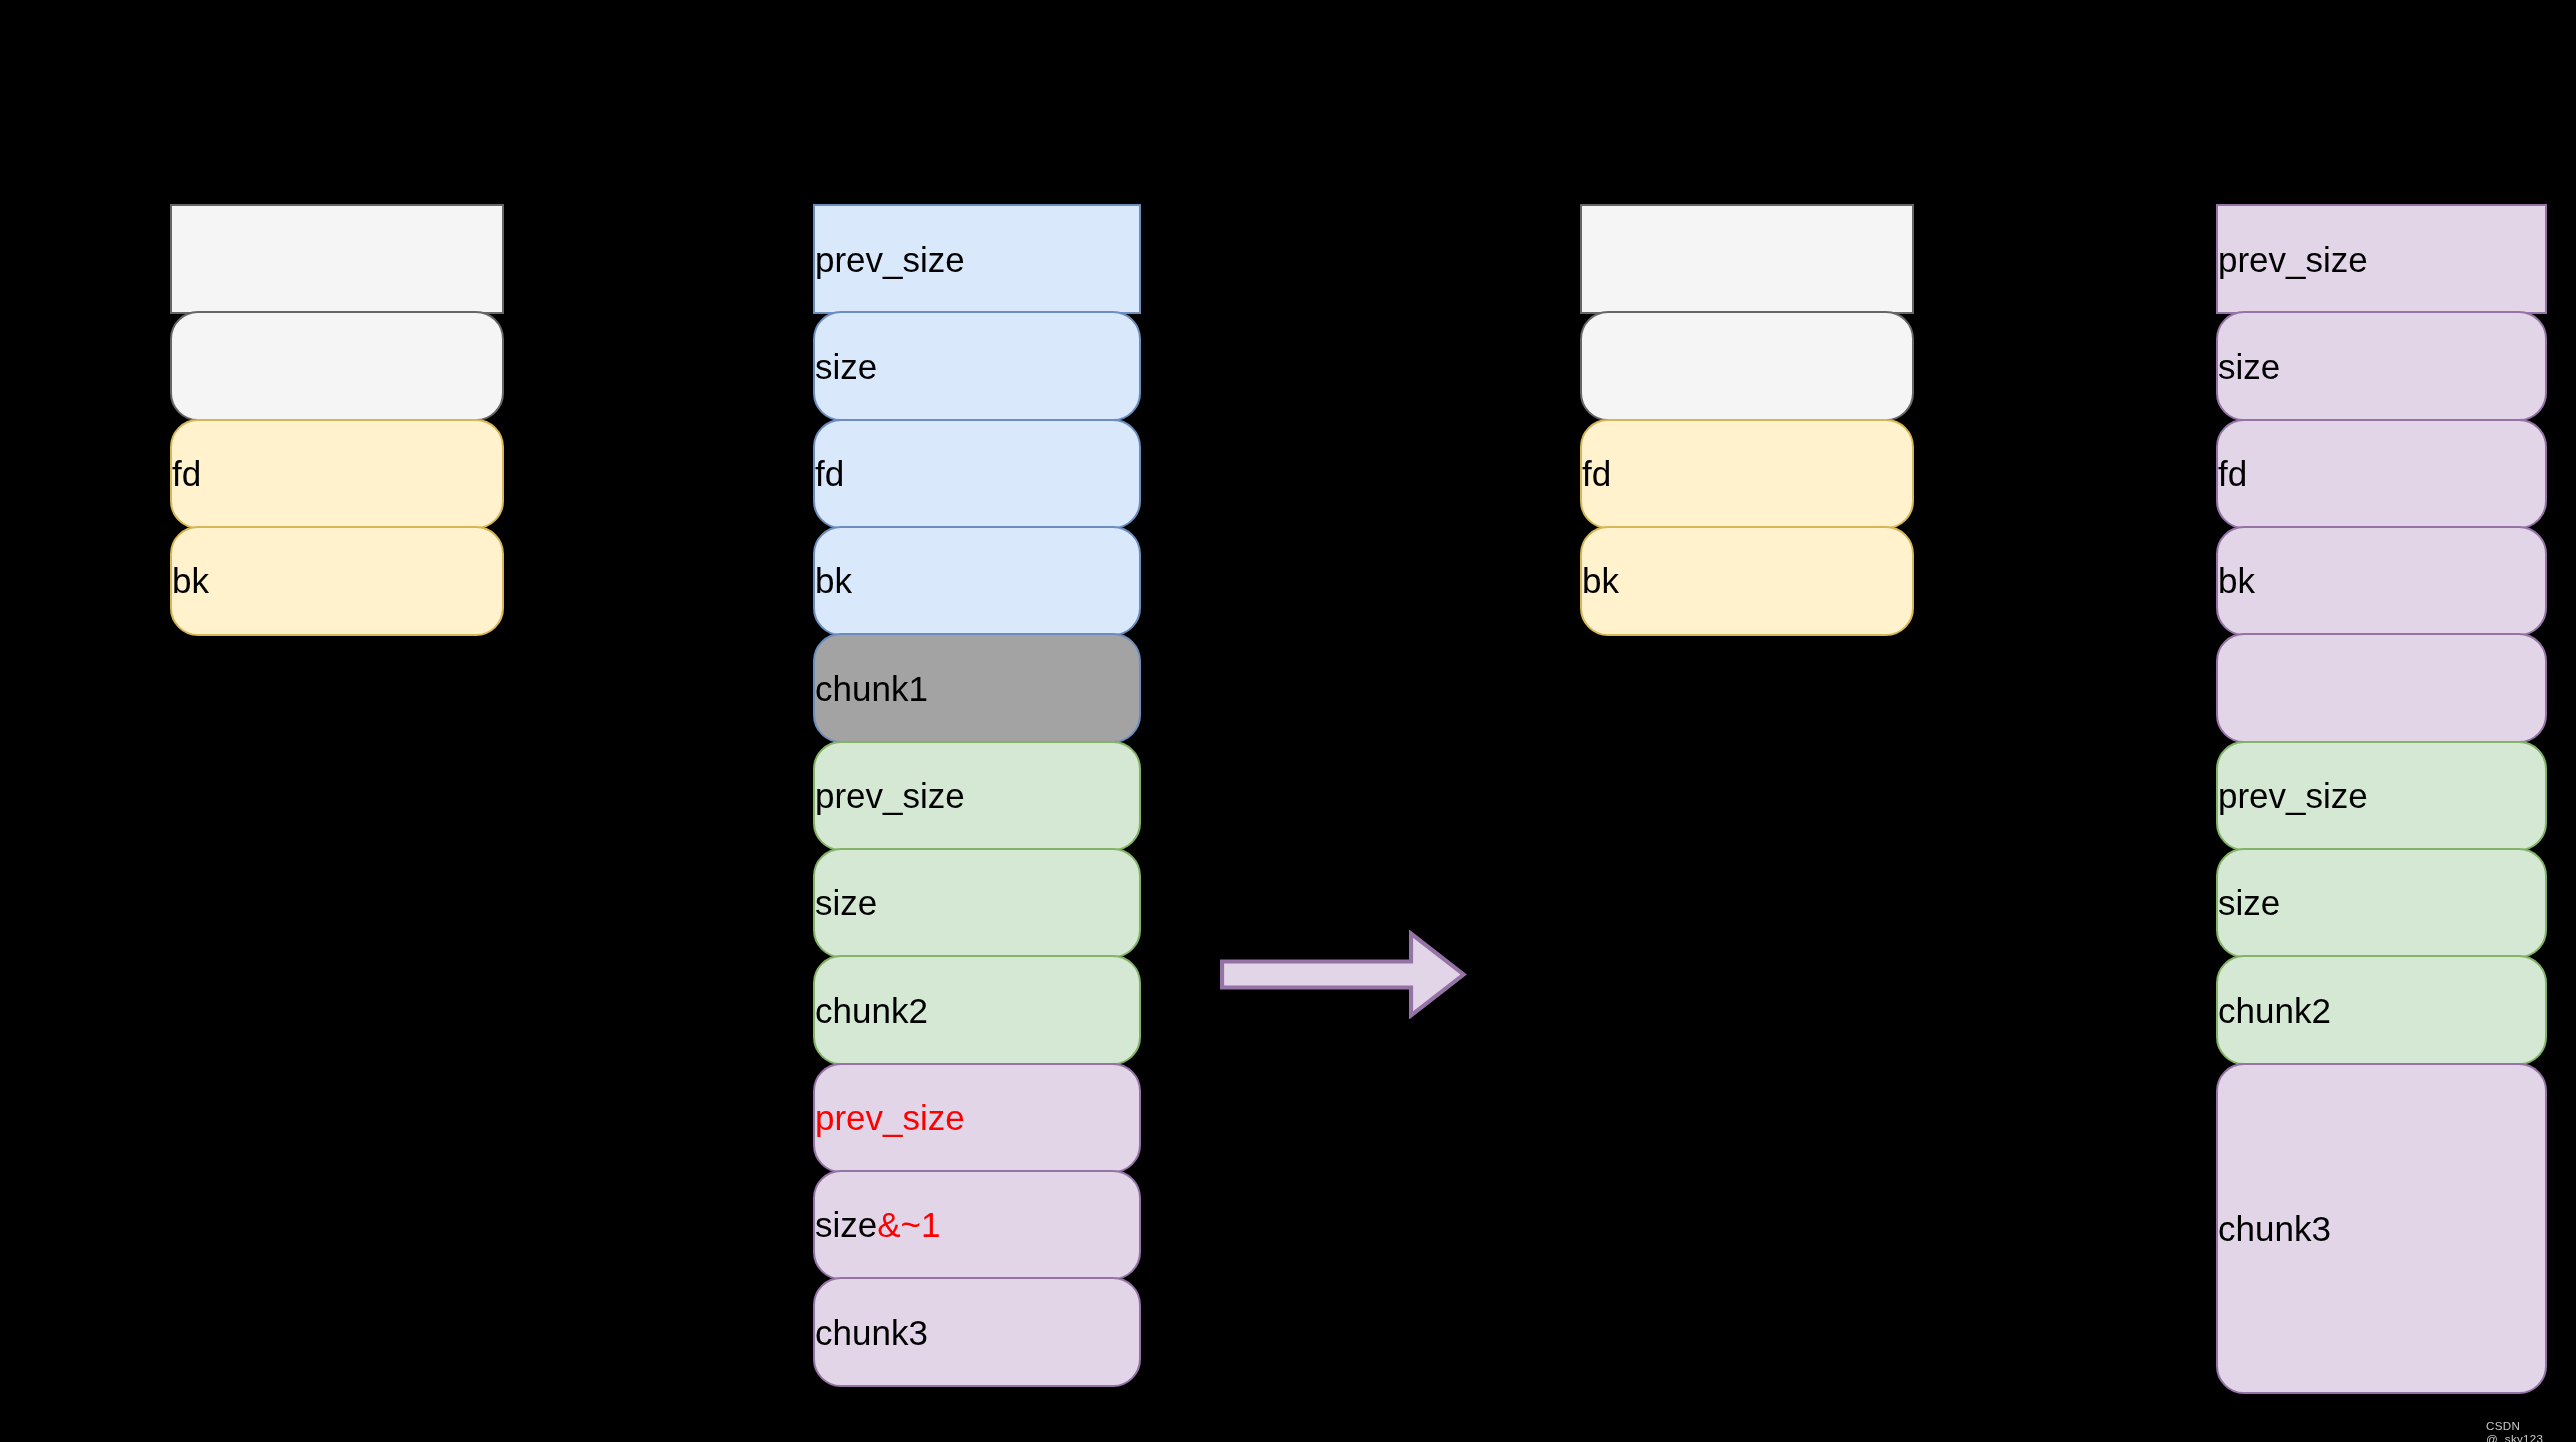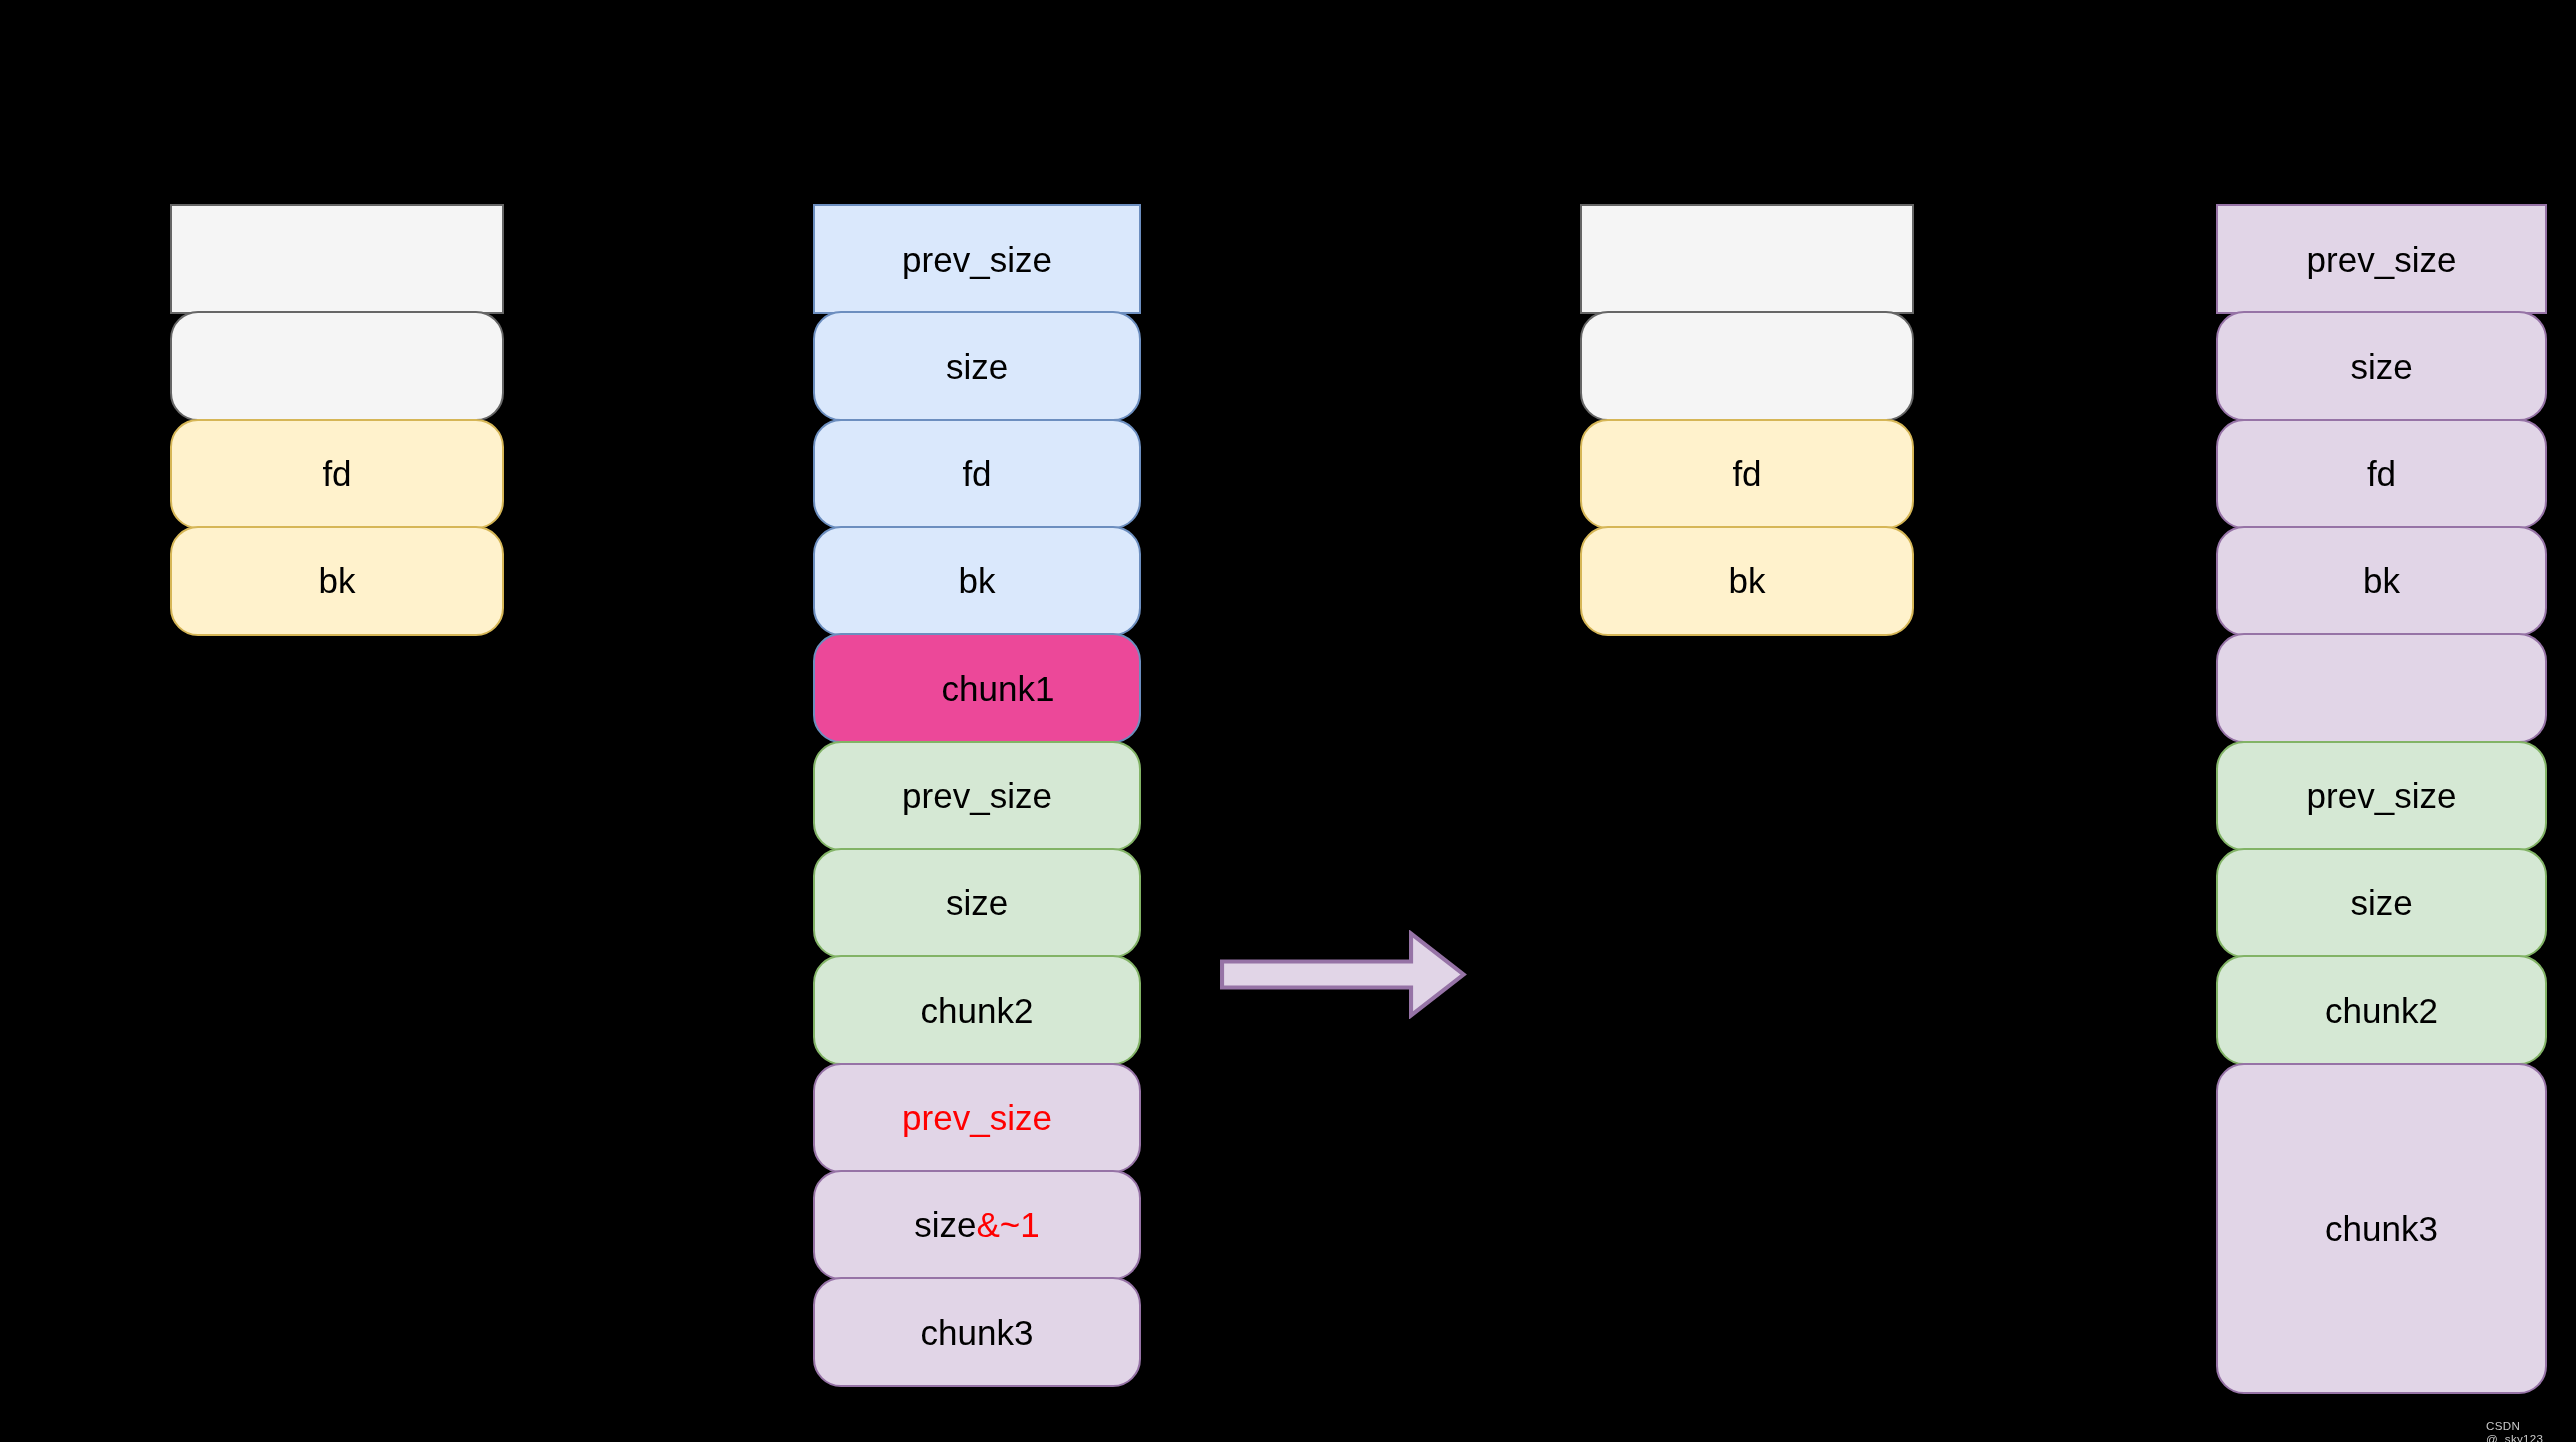--- a/index.html
+++ b/index.html
@@ -16,21 +16,20 @@
     font-family: "Liberation Sans", sans-serif;
   }
   .column {
     position: absolute;
   }
   .cell {
     box-sizing: border-box;
     border: 2.7px solid #000;
     display: flex;
     align-items: center;
-    justify-content: center;
     font-size: 35px;
     line-height: 1;
     white-space: nowrap;
   }
   .cell + .cell {
     margin-top: -2.7px;
     border-radius: 28px;
   }
   .arrow {
     position: absolute;
@@ -64,21 +63,21 @@
       </div>
       <div class="cell" style="height: 110px; background: rgb(218, 232, 252); border-color: rgb(108, 142, 191);">
         <span style="color: rgb(0, 0, 0);">size</span>
       </div>
       <div class="cell" style="height: 110px; background: rgb(218, 232, 252); border-color: rgb(108, 142, 191);">
         <span style="color: rgb(0, 0, 0);">fd</span>
       </div>
       <div class="cell" style="height: 110px; background: rgb(218, 232, 252); border-color: rgb(108, 142, 191);">
         <span style="color: rgb(0, 0, 0);">bk</span>
       </div>
-      <div class="cell" style="height: 110px; background: #ec4899; border-color: rgb(108, 142, 191); padding-left: 42px;">
+      <div class="cell" style="height: 110px; background: #a3a3a3; border-color: rgb(108, 142, 191);">
         <span style="color: rgb(0, 0, 0);">chunk1</span>
       </div>
       <div class="cell" style="height: 110px; background: rgb(213, 232, 212); border-color: rgb(130, 179, 102);">
         <span style="color: rgb(0, 0, 0);">prev_size</span>
       </div>
       <div class="cell" style="height: 110px; background: rgb(213, 232, 212); border-color: rgb(130, 179, 102);">
         <span style="color: rgb(0, 0, 0);">size</span>
       </div>
       <div class="cell" style="height: 110px; background: rgb(213, 232, 212); border-color: rgb(130, 179, 102);">
         <span style="color: rgb(0, 0, 0);">chunk2</span>

